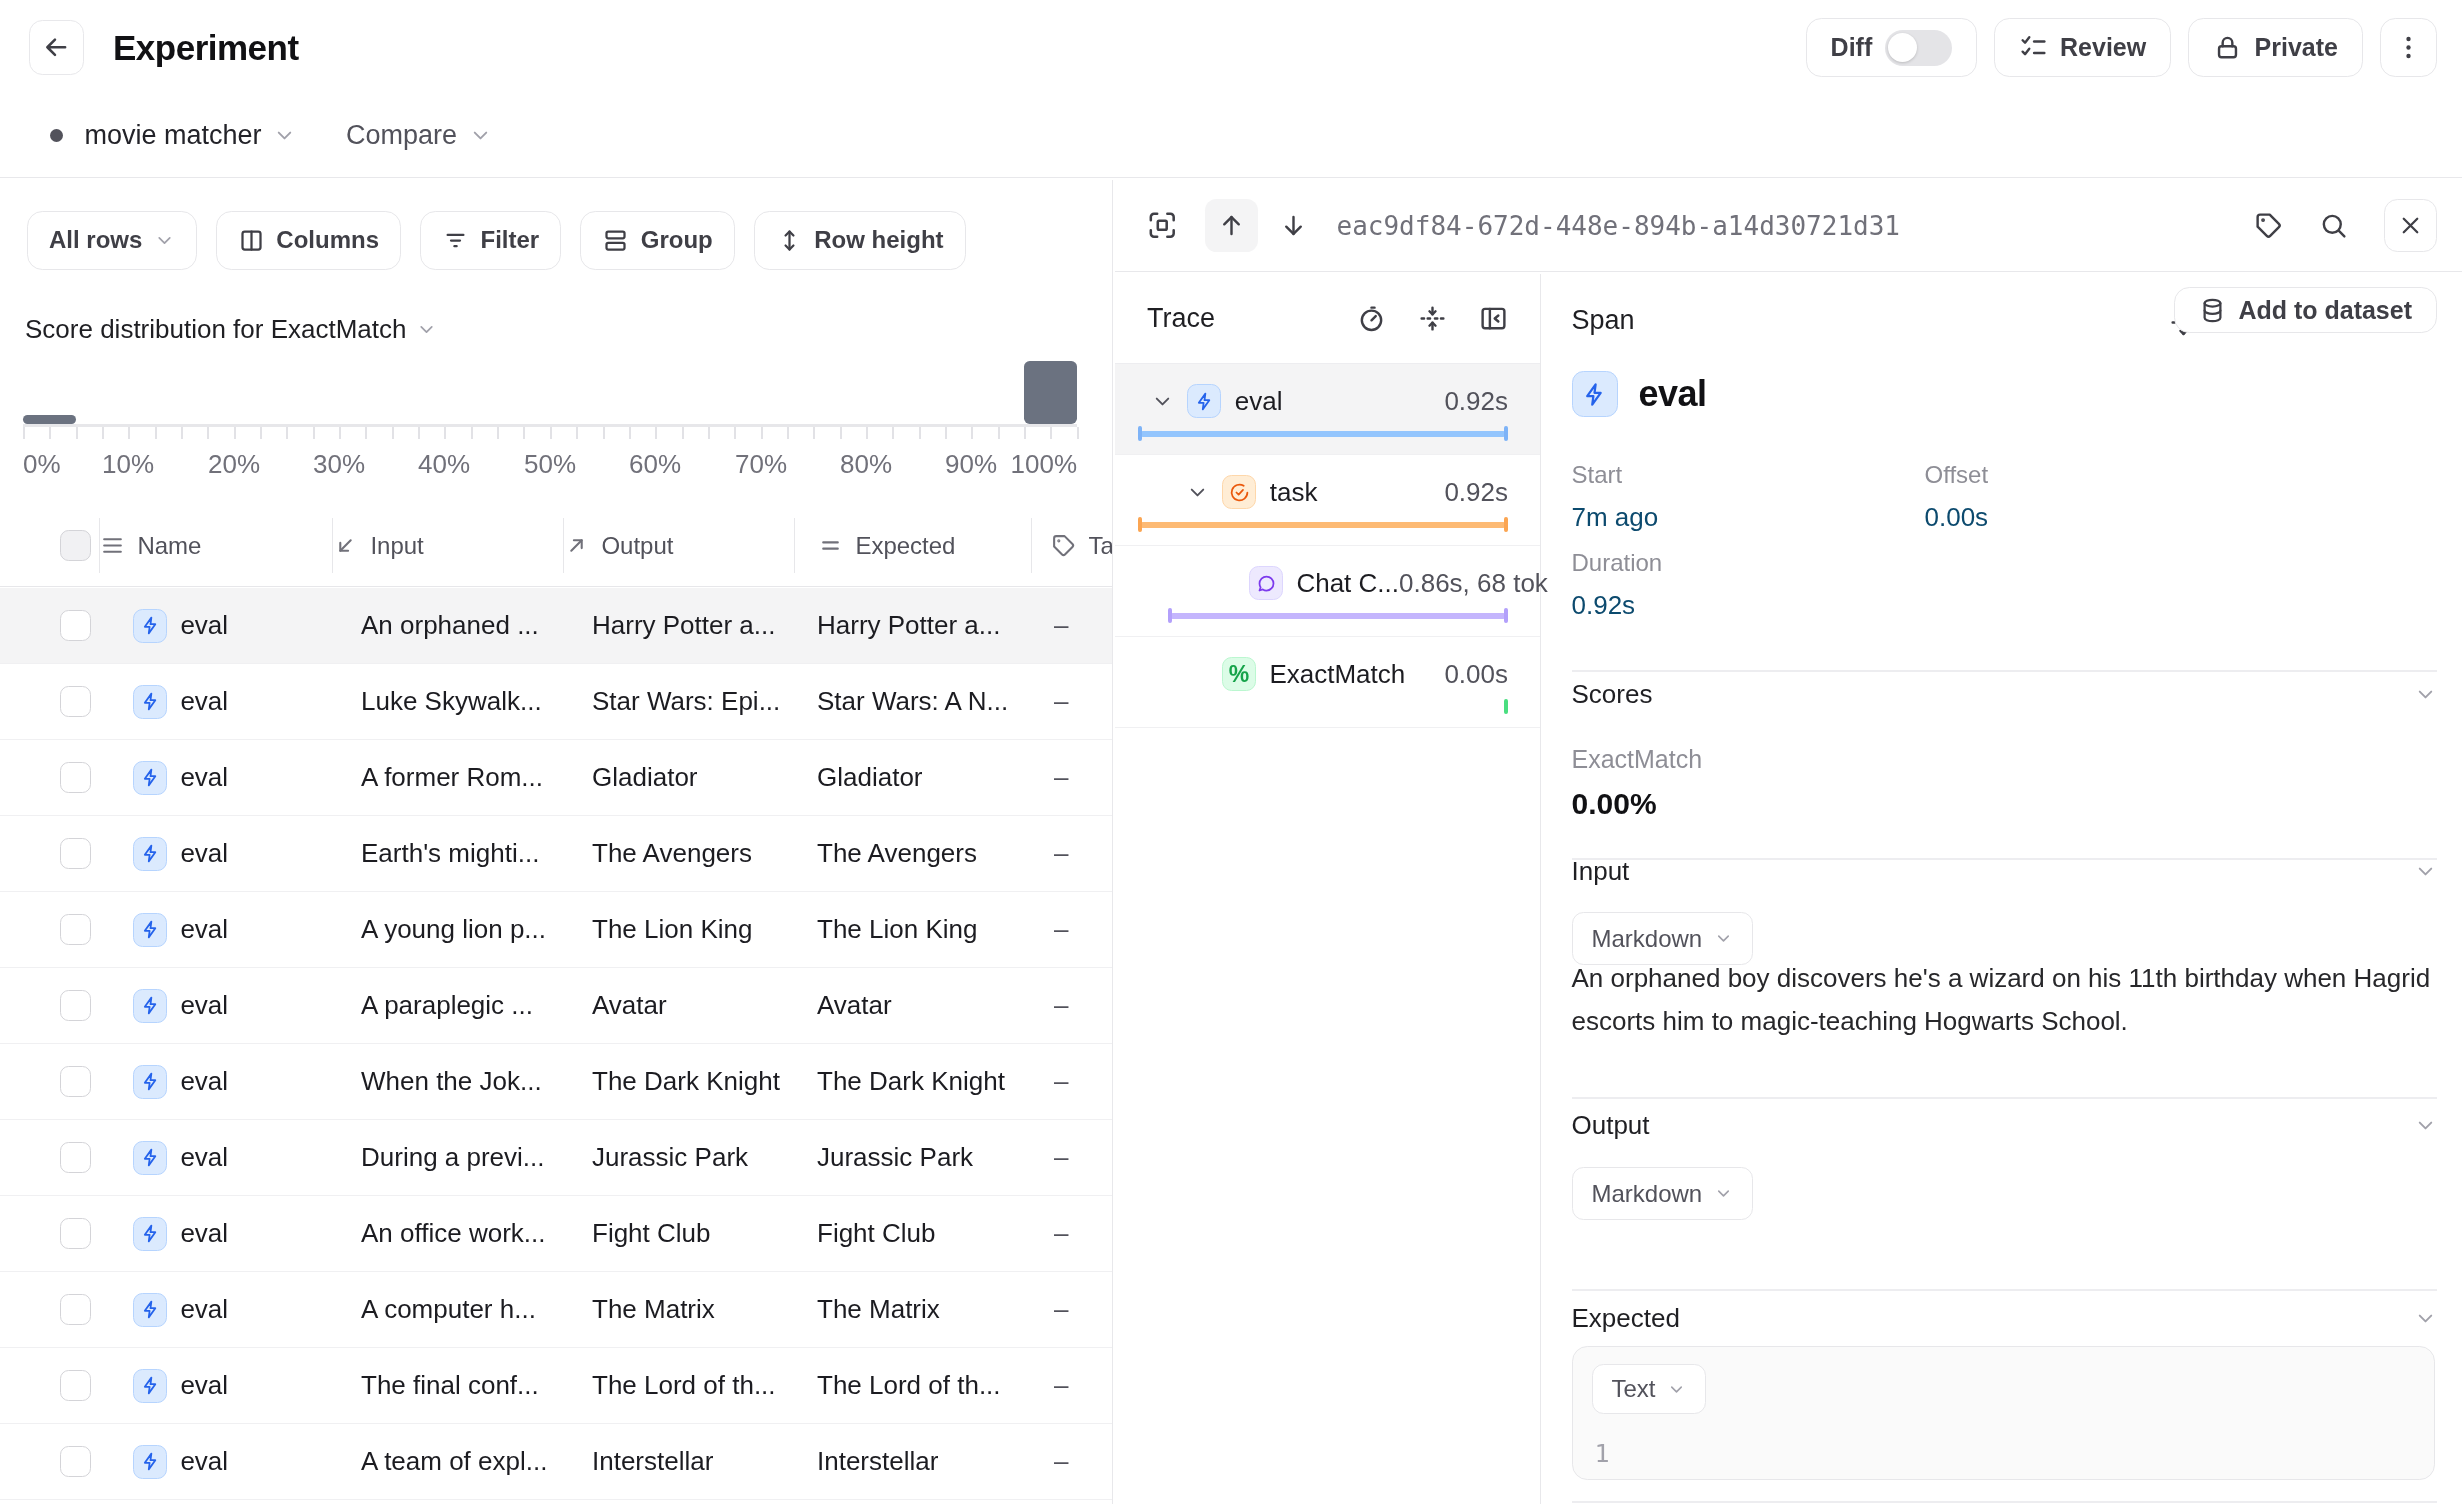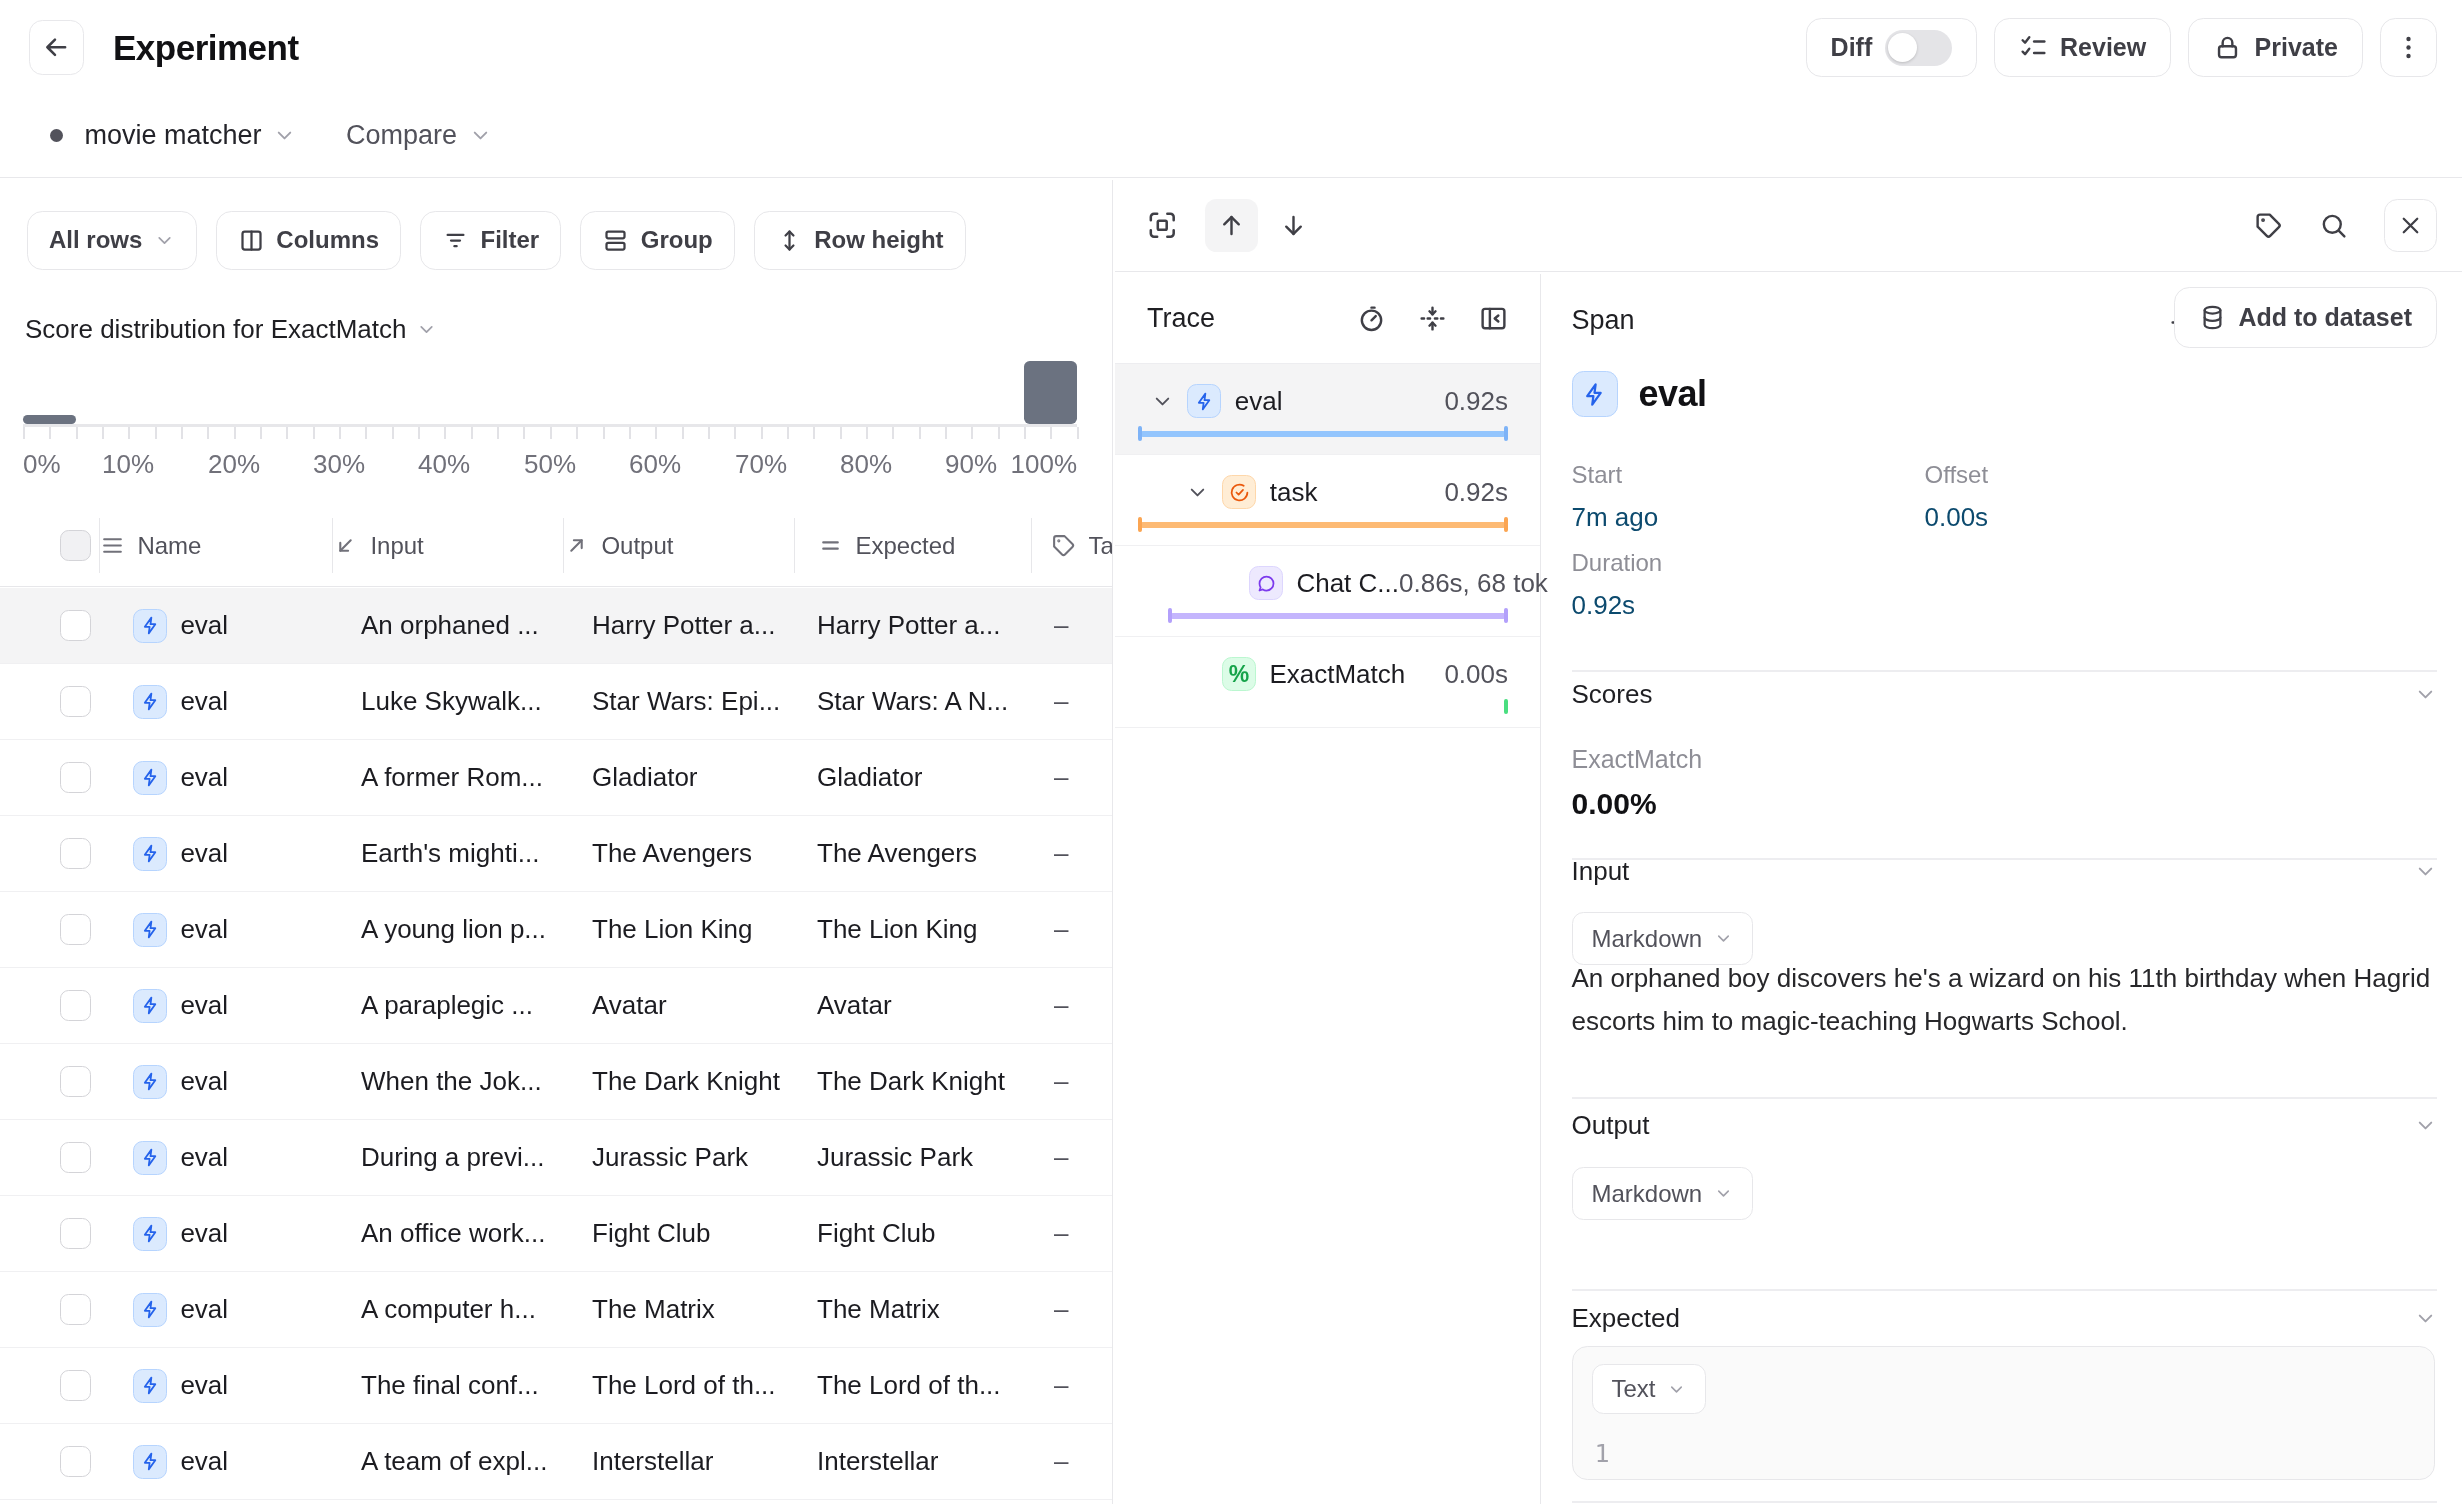--- a/index.html
+++ b/index.html
@@ -89,21 +89,21 @@
   .bar-blue { background:#93c5fd; } .cap-blue { background:#7eb3f7; }
   .bar-orange { background:#fdba74; } .cap-orange { background:#fba552; }
   .bar-purple { background:#c4b5fd; } .cap-purple { background:#b3a0fb; }
   .cap-green { background:#4ade80; }
 
   .span-pane { flex:1; position:relative; overflow:hidden; }
   .sp-inner { position:absolute; left:30.5px; right:25px; top:0; bottom:0; }
   .sp-head { position:absolute; left:0; right:0; top:0; height:76px; }
   .sp-title { position:absolute; left:0; top:30.5px; font-size:27px; color:#1f1f23; }
   .expand-v { position:absolute; right:239px; top:34px; color:#3f3f46; }
-  .add-dataset { position:absolute; right:0; top:13.4px; height:61px; }
+  .add-dataset { position:absolute; right:0; top:13.4px; height:46px; }
   .span-name-row { position:absolute; left:0; top:97px; display:flex; align-items:center; gap:21px; }
   .span-name-row .icbox { width:46px; height:46px; border-radius:11.5px; }
   .span-name { font-size:36px; font-weight:bold; letter-spacing:-0.5px; color:#111114; }
   .meta-label { font-size:24px; color:#8e8e96; }
   .meta-value { font-size:26px; color:#0c4a6e; margin-top:13.4px; }
   .meta-start { position:absolute; left:0; top:187px; }
   .meta-offset { position:absolute; left:353px; top:187px; }
   .meta-duration { position:absolute; left:0; top:275px; }
   .divider { position:absolute; left:0; right:0; height:1.9px; background:#ededf0; }
   .sec-head { position:absolute; left:0; right:0; font-size:26px; color:#1f1f23; display:flex; align-items:center; }
@@ -677,20 +677,21 @@
             <path d="M12 19V5"></path>
             <path d="M6 11l6-6 6 6"></path>
           </svg>
         </span>
       <span class="ic nav-down">
           <svg width="29" height="29" viewBox="0 0 24 24" fill="none" stroke="currentColor" stroke-width="2" stroke-linecap="round" stroke-linejoin="round">
             <path d="M12 5v14"></path>
             <path d="M6 13l6 6 6-6"></path>
           </svg>
         </span>
+      <span class="trace-id">eac9df84-672d-448e-894b-a14d30721d31</span>
       <span class="rp-right">
         <span class="ic">
             <svg width="29" height="29" viewBox="0 0 24 24" fill="none" stroke="currentColor" stroke-width="2" stroke-linecap="round" stroke-linejoin="round">
               <path d="M20.6 13.4l-7.2 7.2a2 2 0 01-2.8 0L3 13V5a2 2 0 012-2h8l7.6 7.6a2 2 0 010 2.8z"></path>
               <circle cx="7.5" cy="7.5" r="0.6" fill="currentColor"></circle>
             </svg>
           </span>
         <span class="ic">
             <svg width="29" height="29" viewBox="0 0 24 24" fill="none" stroke="currentColor" stroke-width="2" stroke-linecap="round">
               <circle cx="11" cy="11" r="7"></circle>

